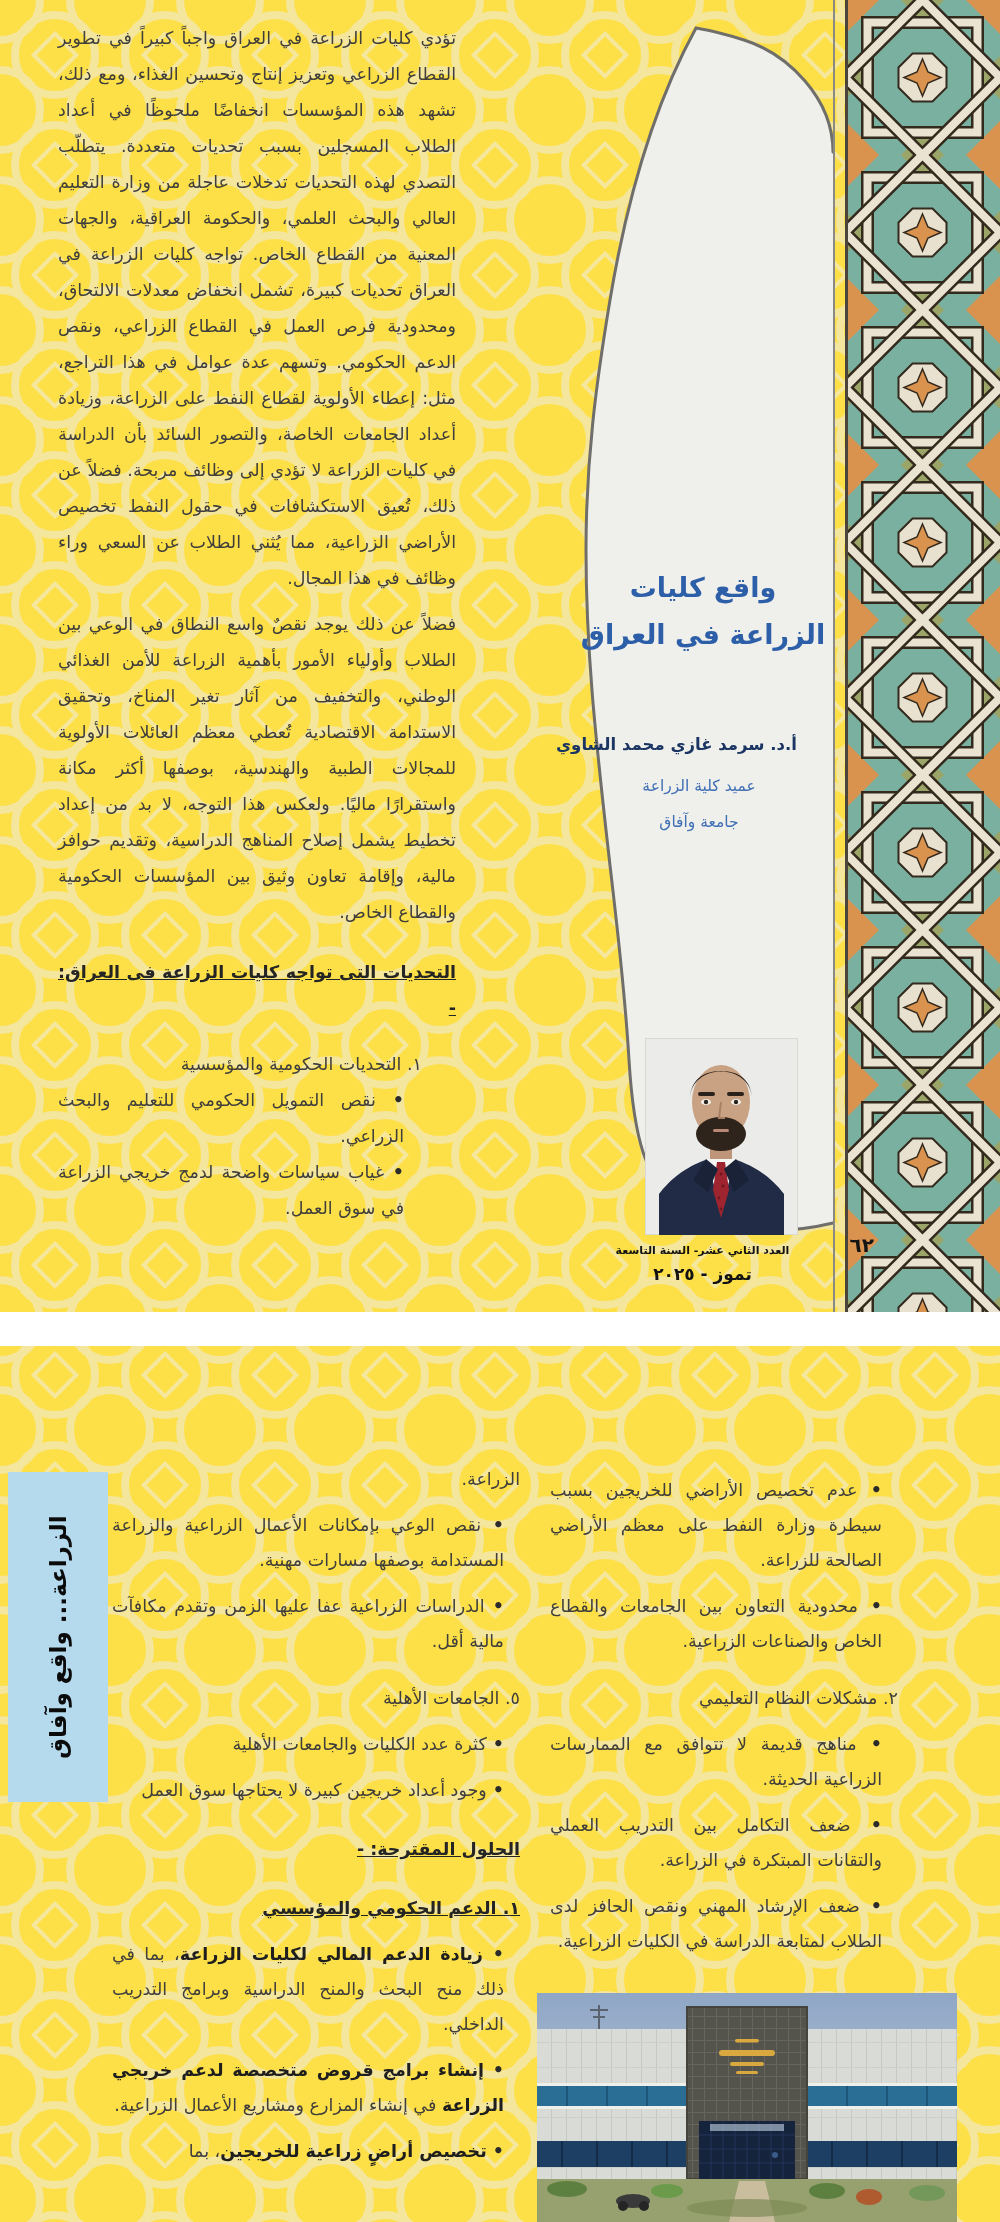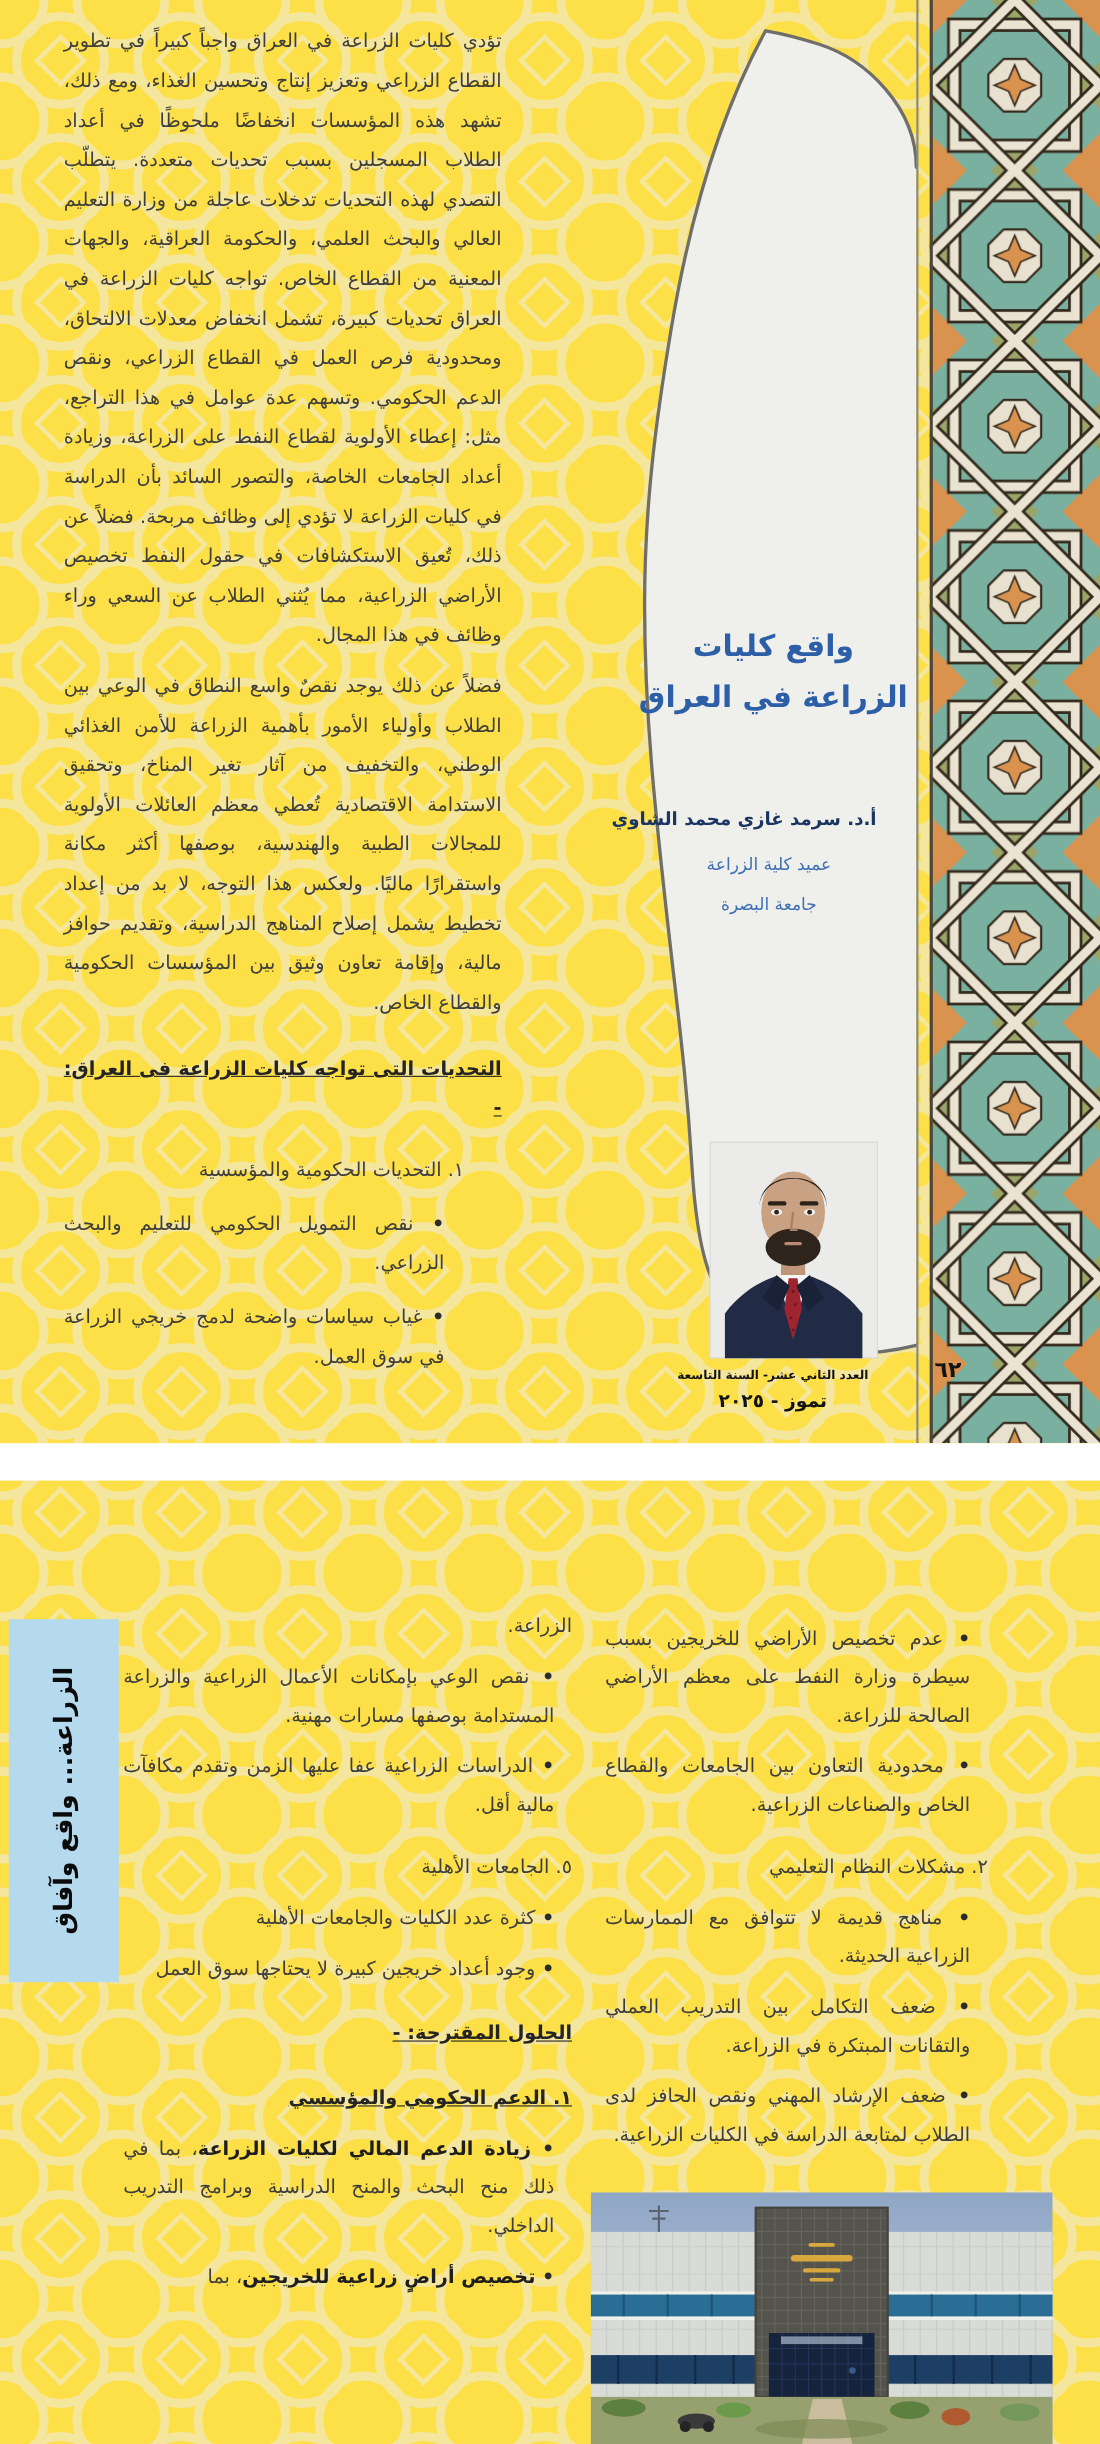--- a/index.html
+++ b/index.html
@@ -15,21 +15,21 @@
   .mosaic{left:845px;top:0;z-index:3;}
   .page-gap{left:0;top:1312px;width:1000px;height:34px;background:#ffffff;z-index:4;}
   .col1{left:58px;top:20px;width:398px;z-index:5;font-size:17.5px;line-height:36px;
         color:#3f3e3c;text-align:justify;}
   .col1 .p2{margin-top:10px;}
   .h-underline{font-weight:bold;text-decoration:underline;color:#242424;}
   .col1 .challenges{margin-top:24px;}
   .col1 .item1{margin-top:20px;padding-right:34px;}
   .bullet{position:relative;}
   .bullet::before{content:"• ";font-weight:bold;color:#2b2b2b;}
-  .col1 .b1{margin-top:13px;padding-right:52px;}
+  .col1 .b1{padding-right:52px;}
   .bld{font-weight:bold;color:#1e1e1e;}
   .feature-title{left:578px;top:564px;width:250px;z-index:5;text-align:center;
                  color:#2d5ea8;font-weight:bold;font-size:27px;line-height:47px;}
   .feature-author{left:556px;top:730px;width:262px;z-index:5;text-align:left;
                   color:#1b3563;font-weight:bold;font-size:16.5px;line-height:30px;}
   .feature-role{left:568px;top:768px;width:262px;z-index:5;text-align:center;
                 color:#3f6fb5;font-size:15.5px;line-height:36px;}
   .portrait{left:645px;top:1038px;width:153px;height:197px;z-index:5;}
   .issue{left:600px;top:1243px;width:205px;z-index:5;text-align:center;color:#121212;}
   .issue .l1{font-size:11px;font-weight:bold;line-height:16px;}
@@ -116,21 +116,21 @@
 
   <div class="layer feature-title">
     <div>واقع كليات</div>
     <div>الزراعة في العراق</div>
   </div>
   <div class="layer feature-author">
     <span>أ.د. سرمد غازي محمد الشاوي</span>
   </div>
   <div class="layer feature-role">
     <div>عميد كلية الزراعة</div>
-    <div>جامعة البصرة</div>
+    <div>جامعة وآفاق</div>
   </div>
 
   <svg class="layer portrait" width="153" height="197" viewBox="0 0 153 197" aria-hidden="true">
     <rect width="153" height="197" fill="#ebebe9"></rect>
     <rect width="153" height="197" fill="none" stroke="#d8d8d4" stroke-width="2"></rect>
     <rect x="65" y="104" width="22" height="22" fill="#bf9579"></rect>
     <ellipse cx="76" cy="64" rx="29" ry="37" fill="#c9a183"></ellipse>
     <path d="M45 62 C45 24 107 24 107 62 C107 44 96 33 76 33 C56 33 45 44 45 62 Z" fill="#241d18"></path>
     <ellipse cx="76" cy="96" rx="25" ry="17" fill="#2e241c"></ellipse>
     <rect x="66" y="84" width="20" height="6" rx="3" fill="#2e241c"></rect>
@@ -174,20 +174,21 @@
   <div class="layer col col-l">
     <div class="li plain"><span>الزراعة.</span></div>
     <div class="li bullet"><span>نقص الوعي بإمكانات الأعمال الزراعية والزراعة المستدامة بوصفها مسارات مهنية.</span></div>
     <div class="li bullet"><span>الدراسات الزراعية عفا عليها الزمن وتقدم مكافآت مالية أقل.</span></div>
     <div class="li numbered"><span>٥. الجامعات الأهلية</span></div>
     <div class="li bullet"><span>كثرة عدد الكليات والجامعات الأهلية</span></div>
     <div class="li bullet"><span>وجود أعداد خريجين كبيرة لا يحتاجها سوق العمل</span></div>
     <div class="li heading h-underline"><span>الحلول المقترحة: -</span></div>
     <div class="li heading h-underline"><span>١. الدعم الحكومي والمؤسسي</span></div>
     <div class="li bullet"><span class="bld">زيادة الدعم المالي لكليات الزراعة</span><span>، بما في ذلك منح البحث والمنح الدراسية وبرامج التدريب الداخلي.</span></div>
+    <div class="li bullet"><span class="bld">إنشاء برامج قروض متخصصة لدعم خريجي الزراعة</span><span> في إنشاء المزارع ومشاريع الأعمال الزراعية.</span></div>
     <div class="li bullet"><span class="bld">تخصيص أراضٍ زراعية للخريجين</span><span>، بما</span></div>
   </div>
 
   <svg class="layer building" width="420" height="229" viewBox="0 0 420 229" aria-hidden="true">
     <defs>
       <linearGradient id="sky" x1="0" y1="0" x2="0" y2="1">
         <stop offset="0" stop-color="#8fa6c6"></stop>
           <stop offset="1" stop-color="#ccd5df"></stop>
       </linearGradient>
       <pattern id="pv" width="15" height="25" patternUnits="userSpaceOnUse">

